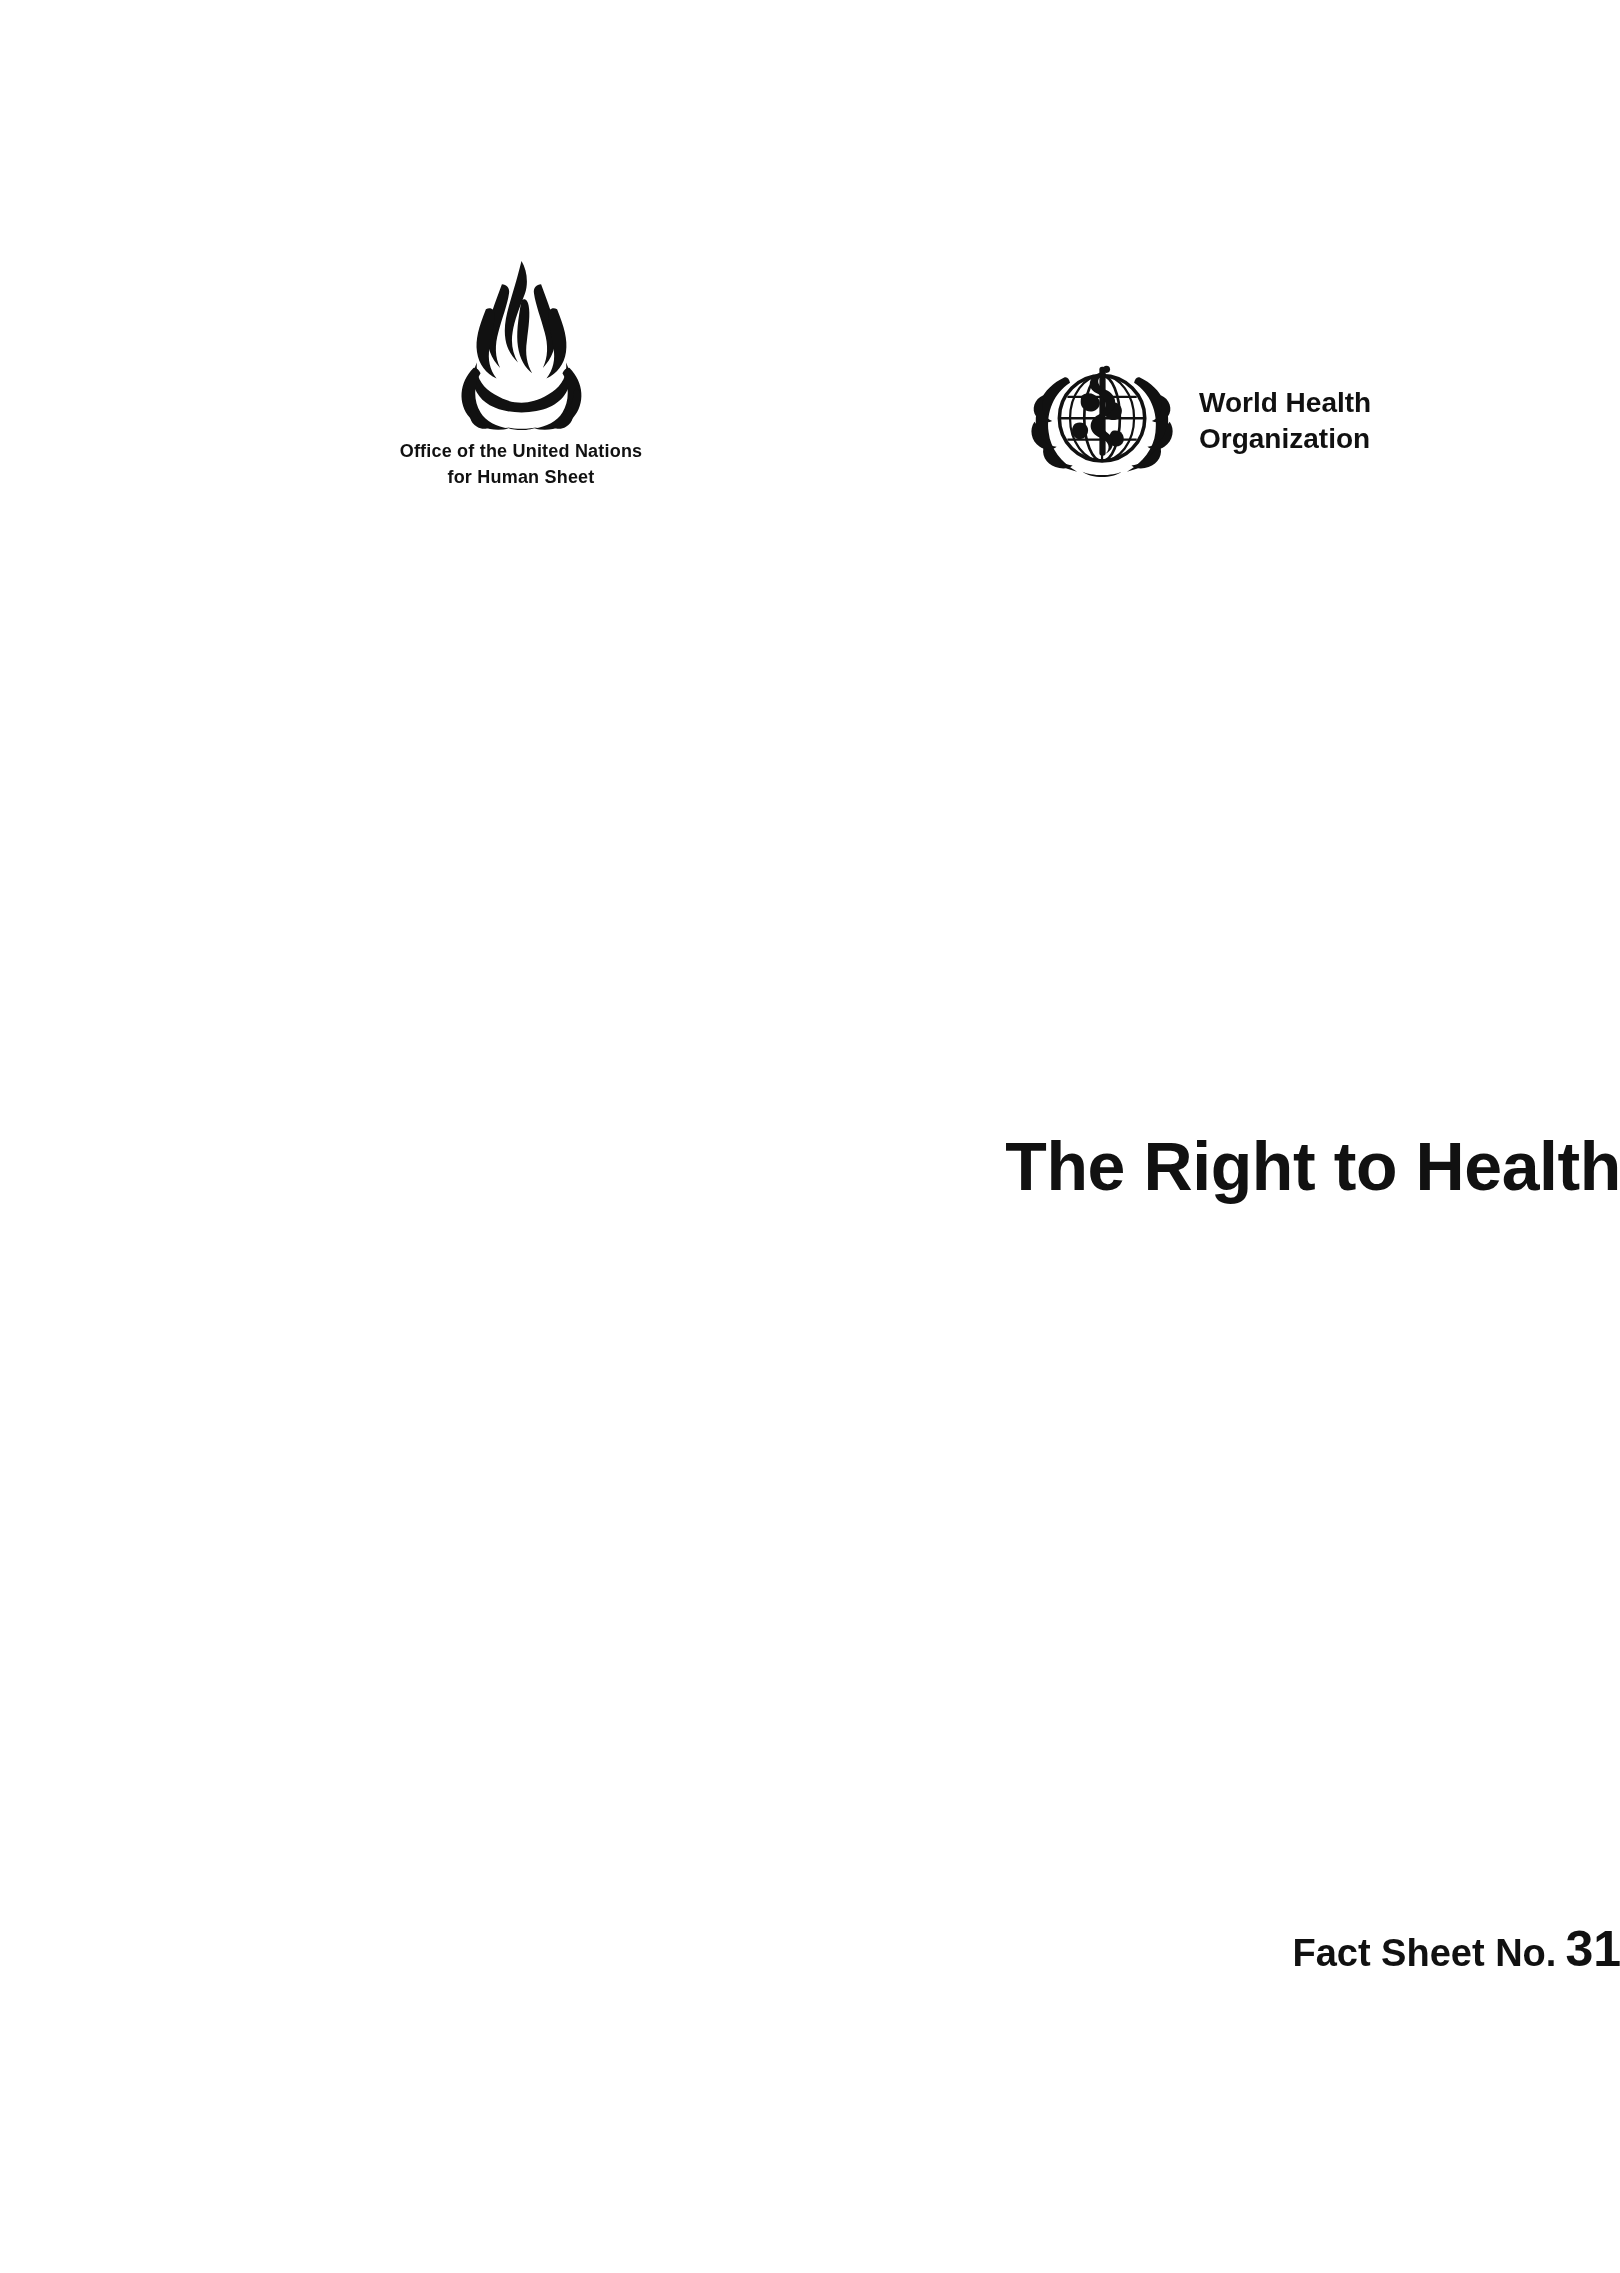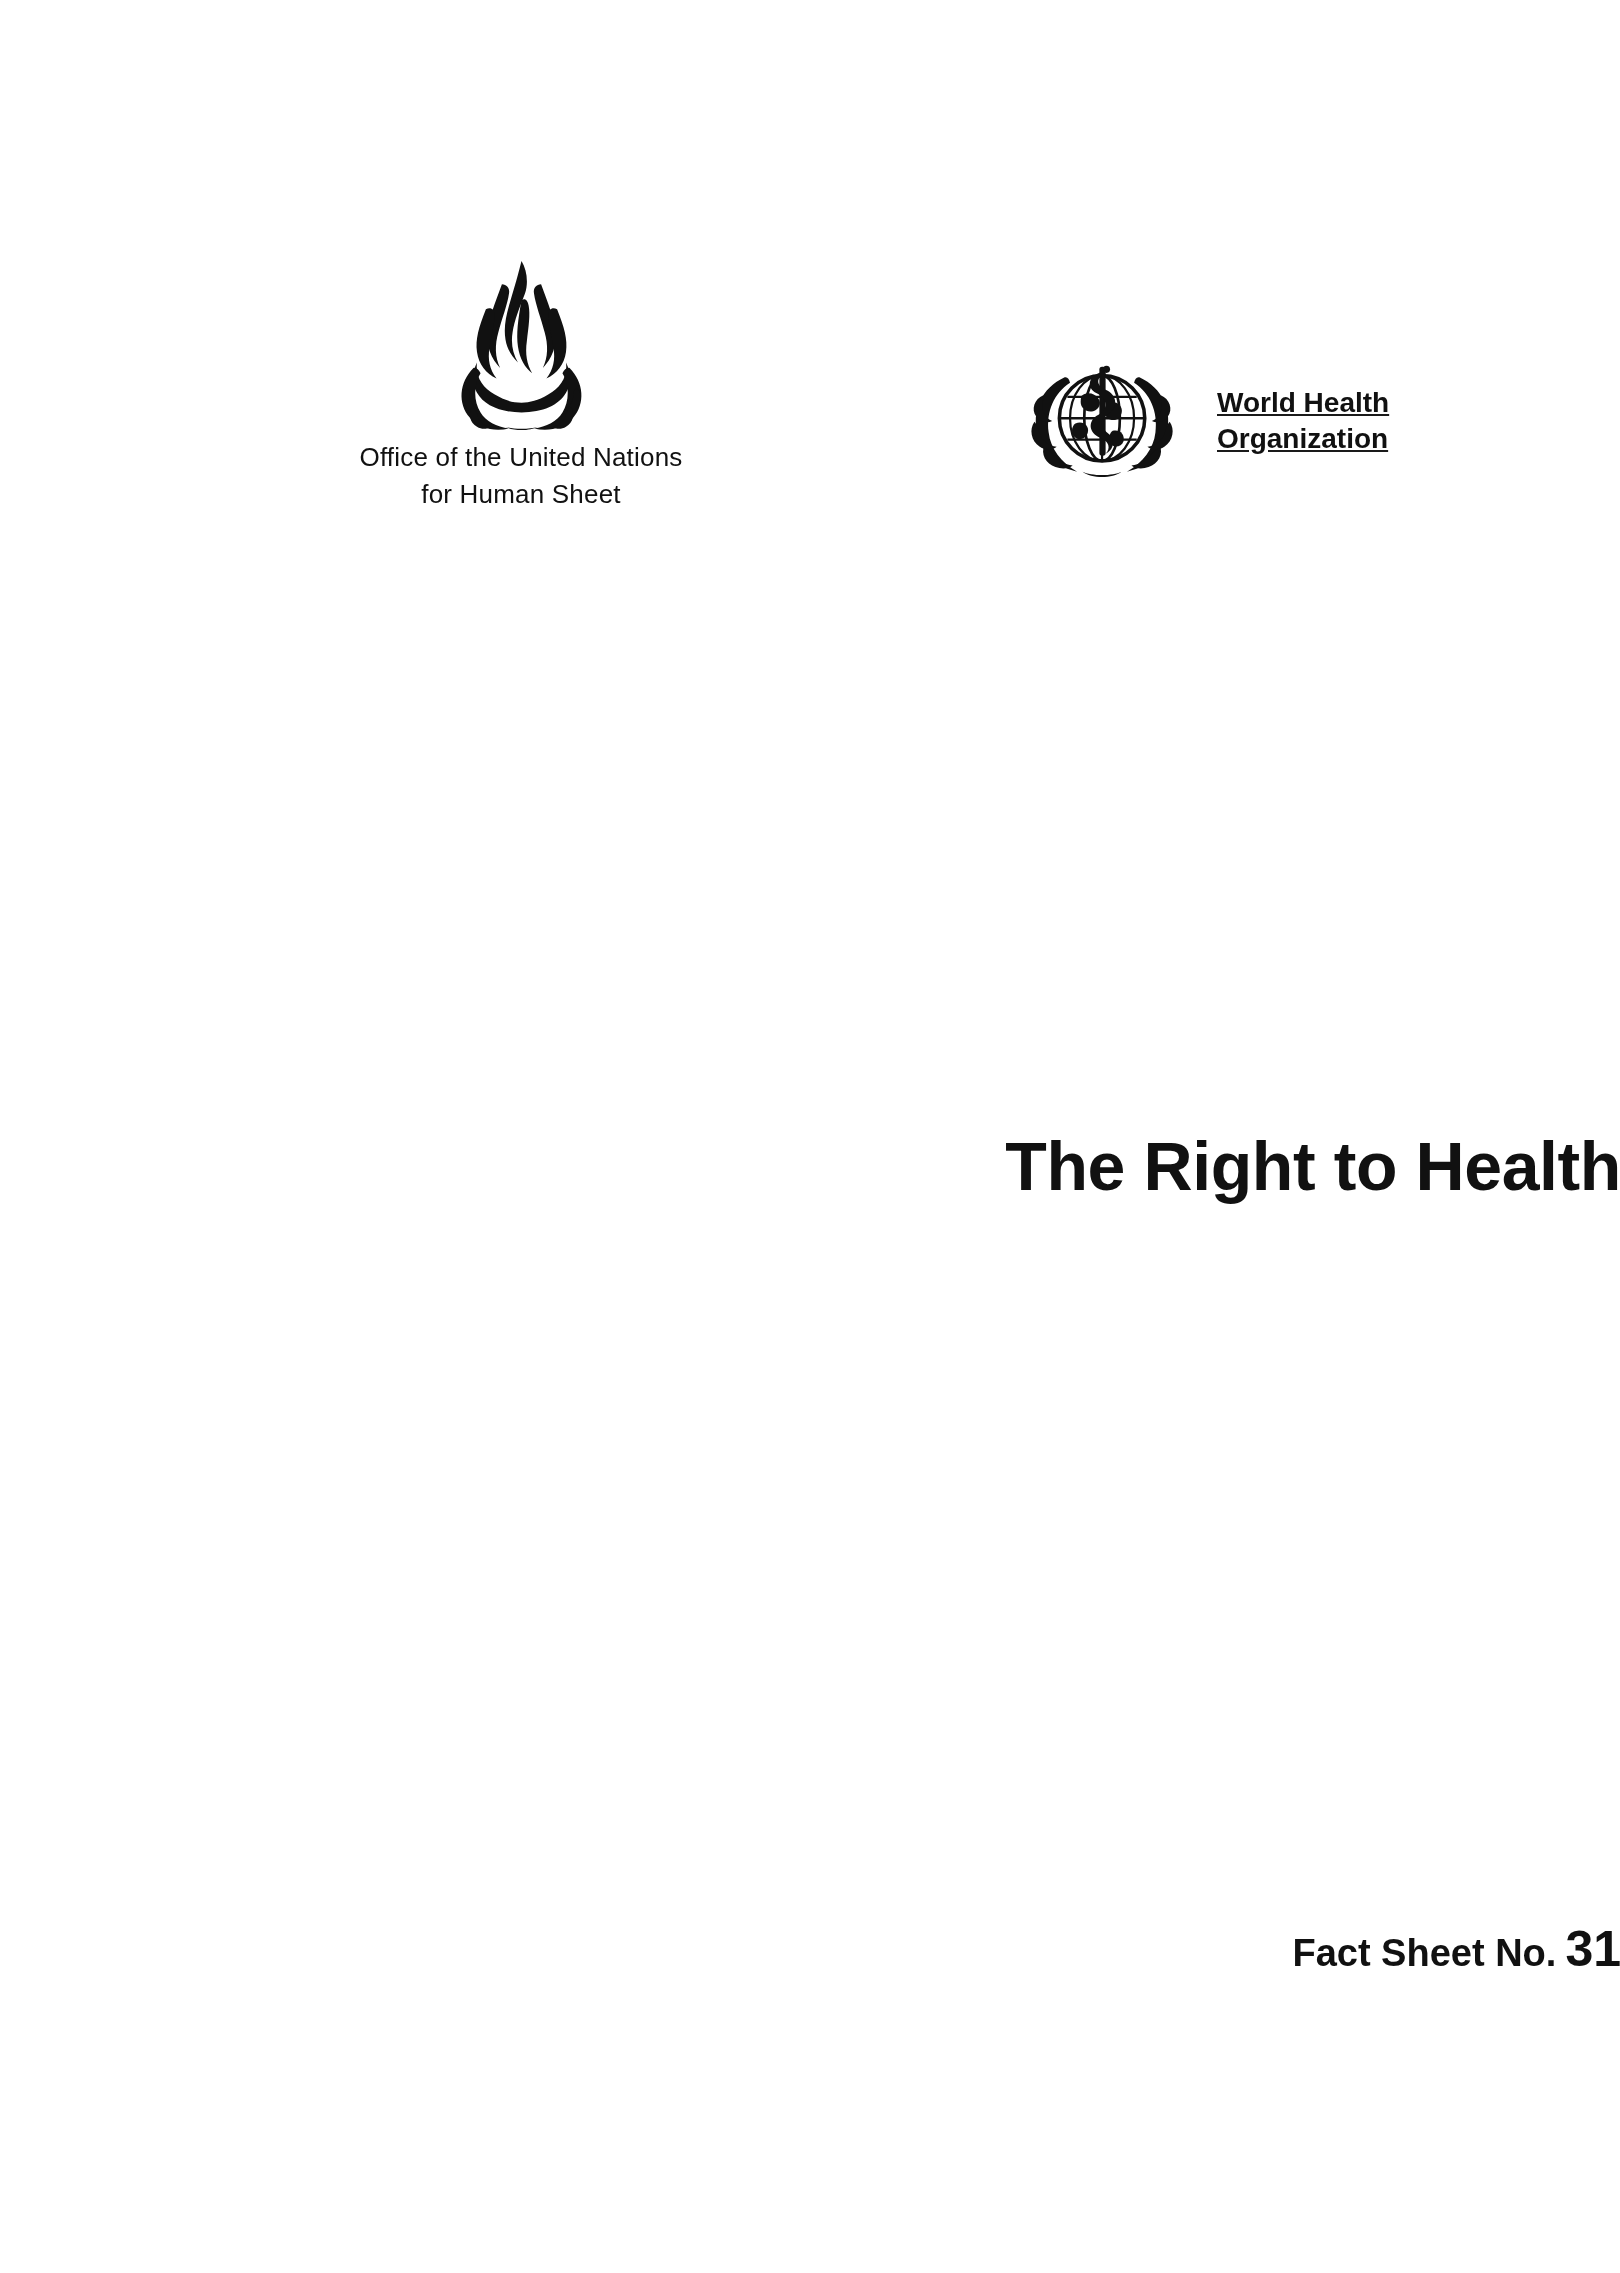--- a/index.html
+++ b/index.html
@@ -28,36 +28,35 @@
     width: 526px;
     text-align: center;
   }
   .ohchr-logo {
     display: block;
     margin: 0 auto 7.1px auto;
     width: 143px;
     height: 178px;
   }
   .ohchr-text {
-    font-size: 26px;
-    font-weight: normal;
+    font-size: 18px;
+    font-weight: bold;
     line-height: 1.42;
     letter-spacing: 0.2px;
     color: #111111;
   }
 
   
   .who-block {
     position: absolute;
     left: 1020px;
     top: 356px;
     display: flex;
     align-items: center;
-    gap: 32px;
-    text-decoration: underline;
+    gap: 14px;
   }
   .who-logo {
     width: 165px;
     height: 129px;
     flex: 0 0 auto;
   }
   .who-text {
     font-size: 28px;
     font-weight: bold;
     line-height: 1.28;

